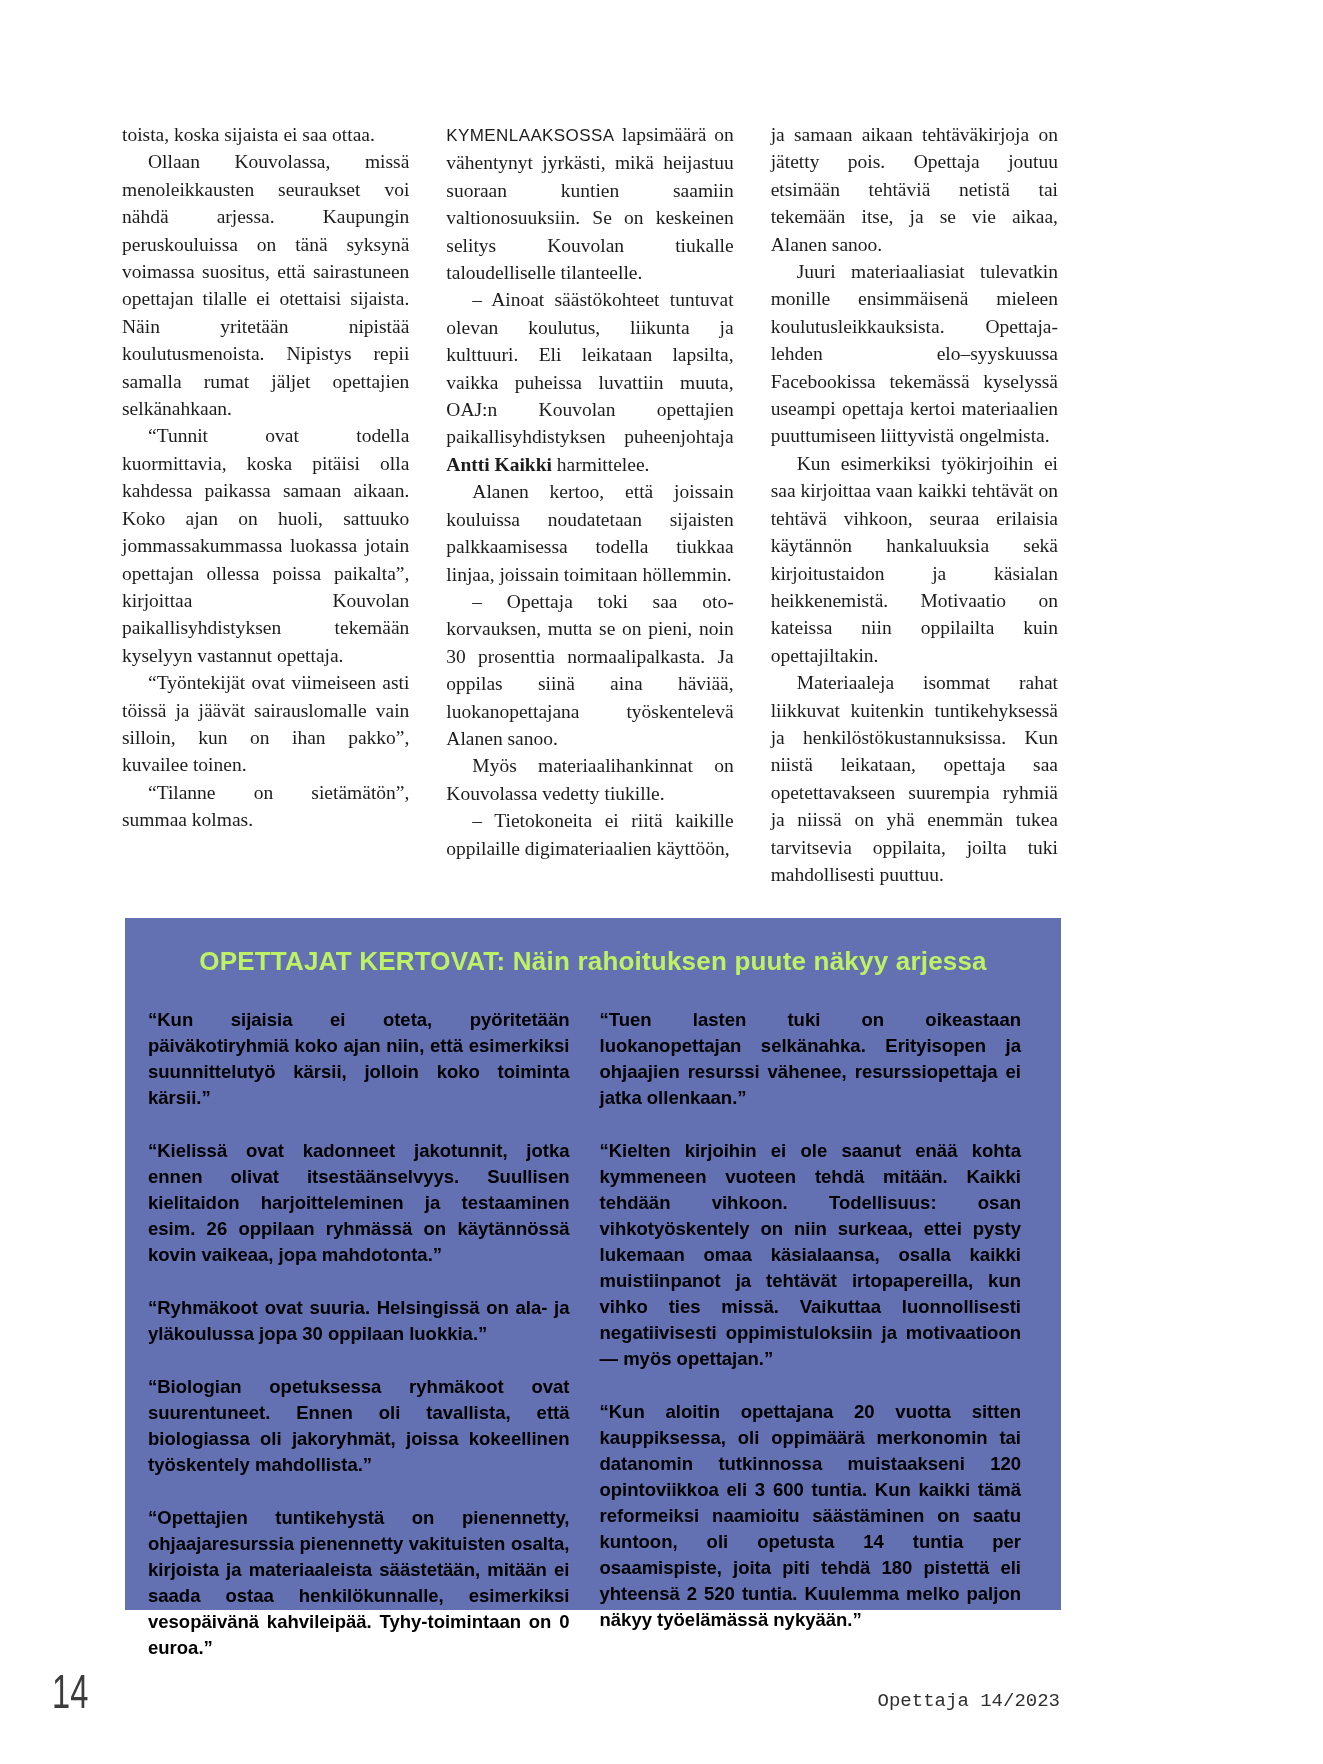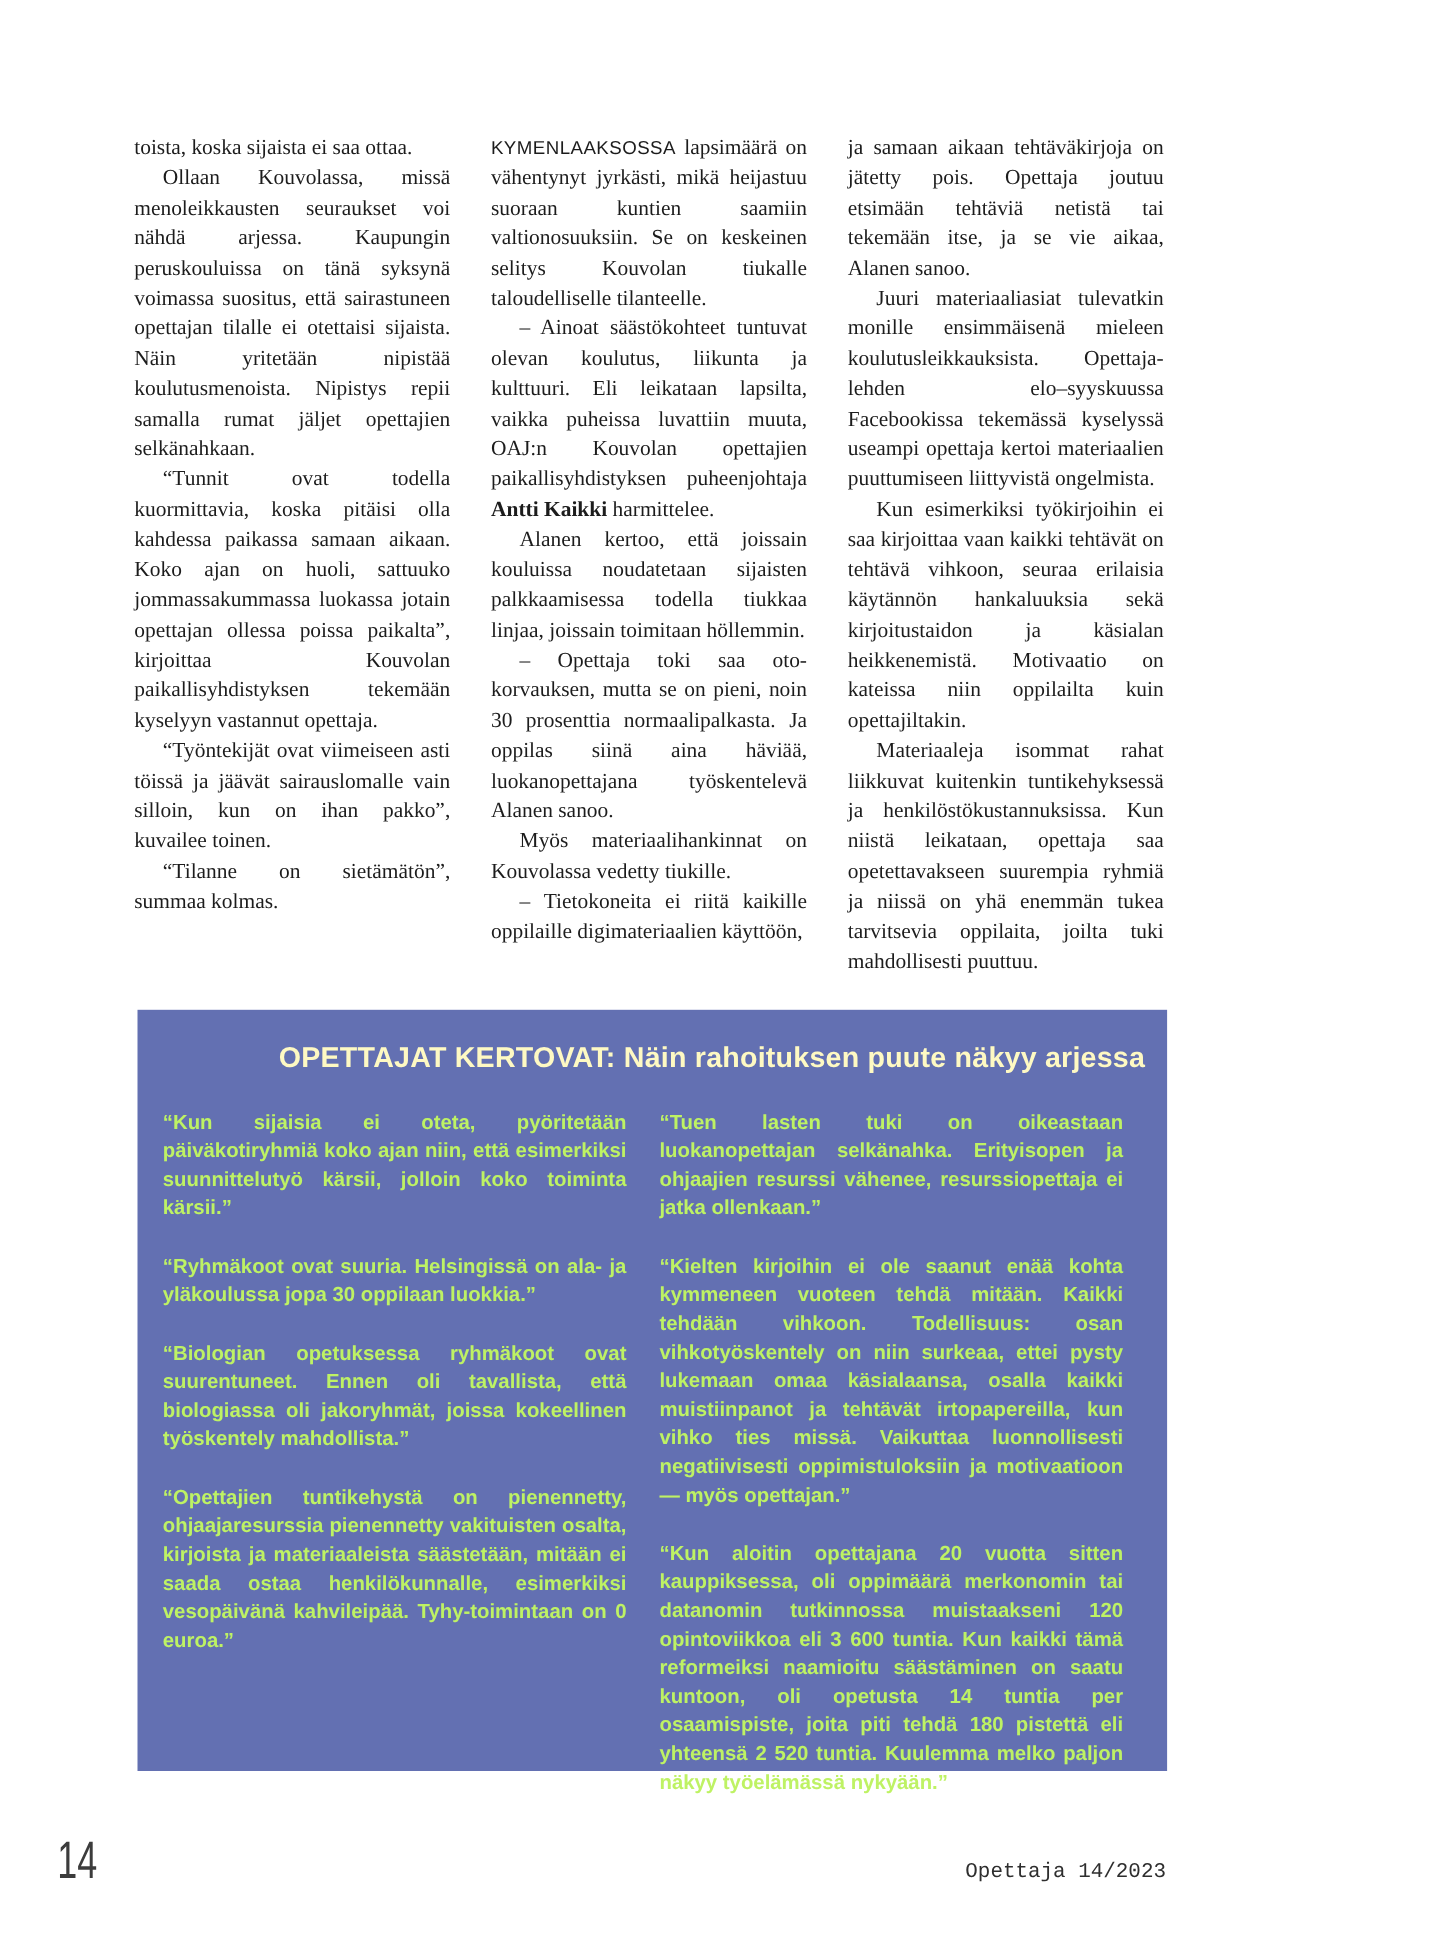--- a/index.html
+++ b/index.html
@@ -44,36 +44,36 @@
     left: 125px;
     top: 918px;
     width: 936px;
     height: 692px;
     background: #6370b2;
     box-sizing: border-box;
   }
   .quote-box-title {
     margin: 0;
     padding: 28px 20px 0 20px;
-    text-align: right;
-    color: #fef9c3;
+    text-align: center;
+    color: #bef264;
     font-family: "Liberation Sans", sans-serif;
     font-weight: 700;
     font-size: 26px;
     letter-spacing: 0.2px;
   }
   .quote-cols {
     display: flex;
     gap: 30px;
     padding: 30px 40px 0 23px;
   }
   .quote-col { flex: 1; }
   .quote {
     margin: 0 0 27px 0;
-    color: #bef264;
+    color: #000000;
     font-family: "Liberation Sans", sans-serif;
     font-weight: 700;
     font-size: 18.5px;
     line-height: 26px;
     text-align: justify;
   }
   .page-number {
     position: absolute;
     left: 52px;
     top: 1664px;
@@ -124,20 +124,21 @@
       <p class="ind">Materiaaleja isommat rahat liikkuvat kuitenkin tuntikehyksessä ja henkilöstökustannuksissa. Kun niistä leikataan, opettaja saa opetettavakseen suurempia ryhmiä ja niissä on yhä enemmän tukea tarvitsevia oppilaita, joilta tuki mahdollisesti puuttuu.</p>
     </div>
 
   </section>
 
   <section class="quote-box">
     <h2 class="quote-box-title">OPETTAJAT KERTOVAT: Näin rahoituksen puute näkyy arjessa</h2>
     <div class="quote-cols">
       <div class="quote-col">
         <p class="quote">“Kun sijaisia ei oteta, pyöritetään päiväkotiryhmiä koko ajan niin, että esimerkiksi suunnittelutyö kärsii, jolloin koko toiminta kärsii.”</p>
+        <p class="quote">“Kielissä ovat kadonneet jakotunnit, jotka ennen olivat itsestäänselvyys. Suullisen kielitaidon harjoitteleminen ja testaaminen esim. 26 oppilaan ryhmässä on käytännössä kovin vaikeaa, jopa mahdotonta.”</p>
         <p class="quote">“Ryhmäkoot ovat suuria. Helsingissä on ala- ja yläkoulussa jopa 30 oppilaan luokkia.”</p>
         <p class="quote">“Biologian opetuksessa ryhmäkoot ovat suurentuneet. Ennen oli tavallista, että biologiassa oli jakoryhmät, joissa kokeellinen työskentely mahdollista.”</p>
         <p class="quote">“Opettajien tuntikehystä on pienennetty, ohjaajaresurssia pienennetty vakituisten osalta, kirjoista ja materiaaleista säästetään, mitään ei saada ostaa henkilökunnalle, esimerkiksi vesopäivänä kahvileipää. Tyhy-toimintaan on 0 euroa.”</p>
       </div>
       <div class="quote-col">
         <p class="quote">“Tuen lasten tuki on oikeastaan luokanopettajan selkänahka. Erityisopen ja ohjaajien resurssi vähenee, resurssiopettaja ei jatka ollenkaan.”</p>
         <p class="quote">“Kielten kirjoihin ei ole saanut enää kohta kymmeneen vuoteen tehdä mitään. Kaikki tehdään vihkoon. Todellisuus: osan vihkotyöskentely on niin surkeaa, ettei pysty lukemaan omaa käsialaansa, osalla kaikki muistiinpanot ja tehtävät irtopapereilla, kun vihko ties missä. Vaikuttaa luonnollisesti negatiivisesti oppimistuloksiin ja motivaatioon — myös opettajan.”</p>
         <p class="quote">“Kun aloitin opettajana 20 vuotta sitten kauppiksessa, oli oppimäärä merkonomin tai datanomin tutkinnossa muistaakseni 120 opintoviikkoa eli 3 600 tuntia. Kun kaikki tämä reformeiksi naamioitu säästäminen on saatu kuntoon, oli opetusta 14 tuntia per osaamispiste, joita piti tehdä 180 pistettä eli yhteensä 2 520 tuntia. Kuulemma melko paljon näkyy työelämässä nykyään.”</p>
       </div>
     </div>

